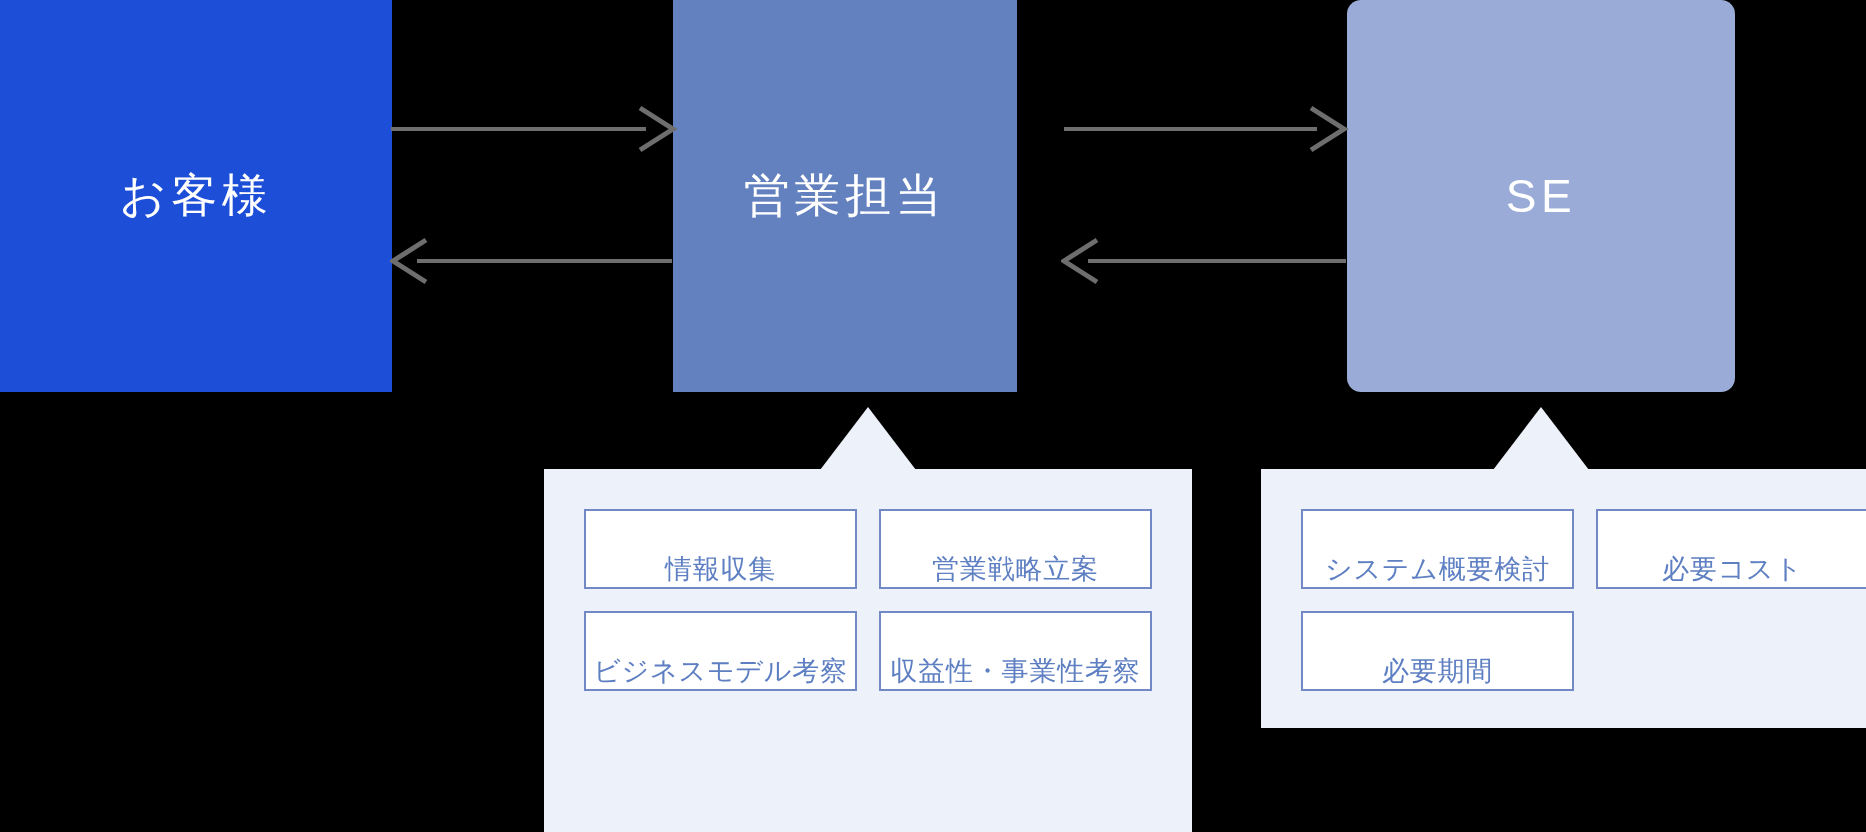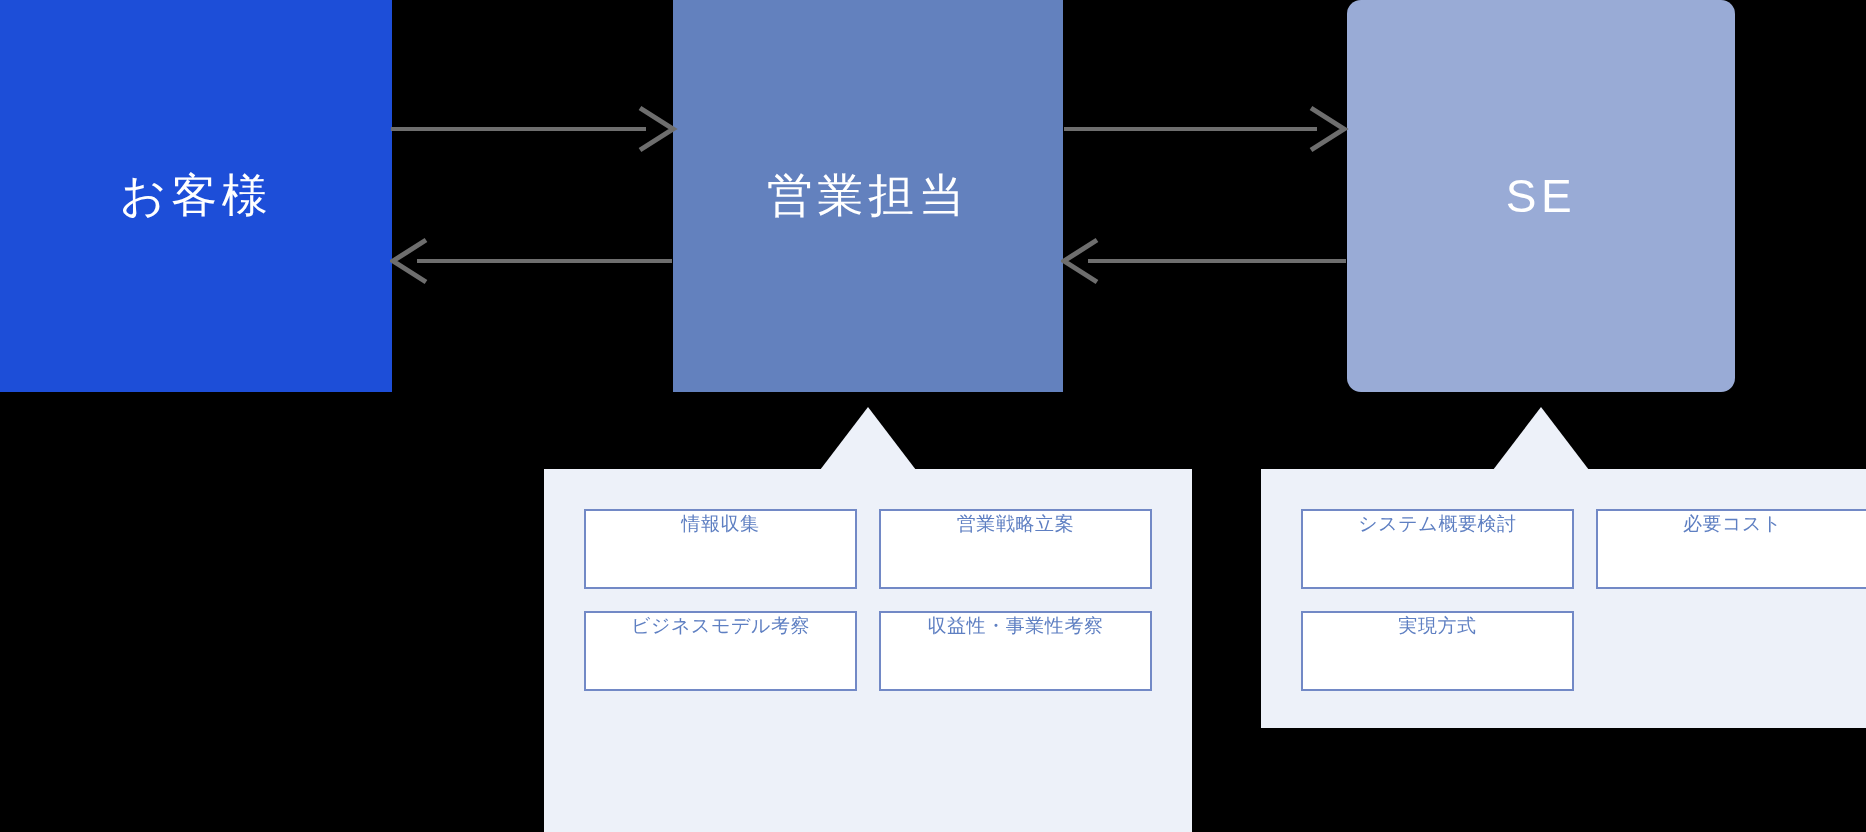--- a/index.html
+++ b/index.html
@@ -10,21 +10,21 @@
     font-family: "Liberation Sans", sans-serif;
   }
   
   .actor {
     position: absolute; top: 0; height: 392px;
     display: flex; align-items: center; justify-content: center;
     color: #FFFFFF; font-size: 46px; font-weight: 500;
     letter-spacing: 0.10em;
   }
   #actor-customer { left: 0;      width: 392px; background: #1d4ed8; }
-  #actor-sales    { left: 673px;  width: 390px; background: #6381BE; }
+  #actor-sales    { left: 673px;  width: 344px; background: #6381BE; }
   #actor-se       { left: 1347px; width: 388px; background: #99ABD6; border-radius: 14px; }
 
   
   .arrow { position: absolute; }
   #arrow-customer-to-sales { left: 388px;  top: 104px; }
   #arrow-sales-to-customer { left: 390px;  top: 236px; }
   #arrow-sales-to-se       { left: 1061px; top: 104px; }
   #arrow-se-to-sales       { left: 1061px; top: 236px; }
   .arrow svg { display: block; }
 
@@ -47,22 +47,22 @@
     grid-auto-rows: 80px; gap: 22px;
     align-content: start;
   }
   #panel-sales { left: 544px;  height: 364px; }
   #panel-se    { left: 1214px; height: 259px; margin-left: 47px; }
 
   .task {
     background: #FFFFFF;
     border: 2px solid #7289C6;
     color: #5E7FC2;
-    font-size: 19px; font-weight: 500; letter-spacing: 0.03em;
-    display: flex; align-items: flex-start; justify-content: center;
+    font-size: 27px; font-weight: 500; letter-spacing: 0.03em;
+    display: flex; align-items: flex-end; justify-content: center;
     box-sizing: border-box;
     white-space: nowrap;
   }
 </style>
 </head>
 <body>
 
 <div class="actor" id="actor-customer">
   <span>お客様</span>
 </div>
@@ -117,15 +117,15 @@
 </div>
 
 <div class="panel" id="panel-se">
   <div class="task">
     <span>システム概要検討</span>
   </div>
   <div class="task">
     <span>必要コスト</span>
   </div>
   <div class="task">
-    <span>実現方式</span>
+    <span>必要期間</span>
   </div>
 </div>
 
 </body></html>

